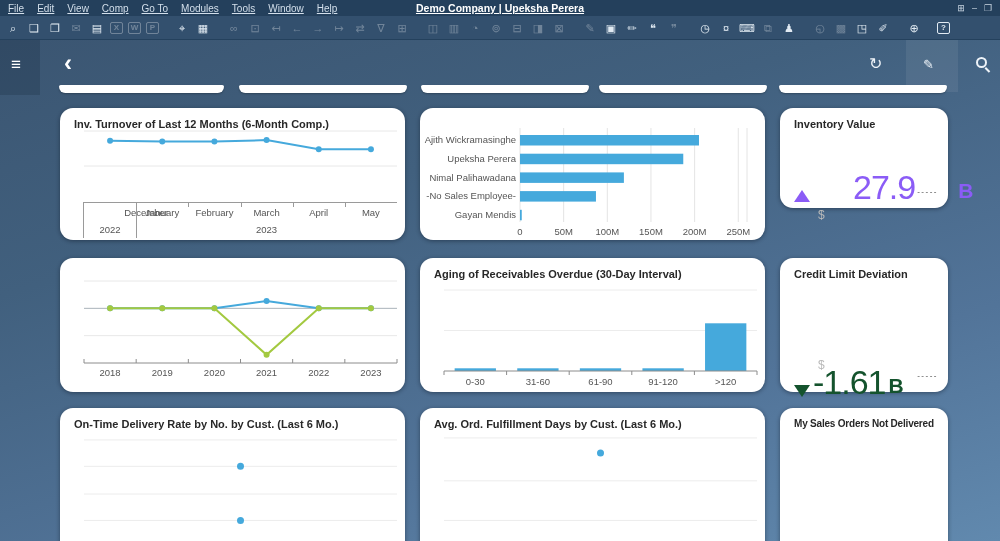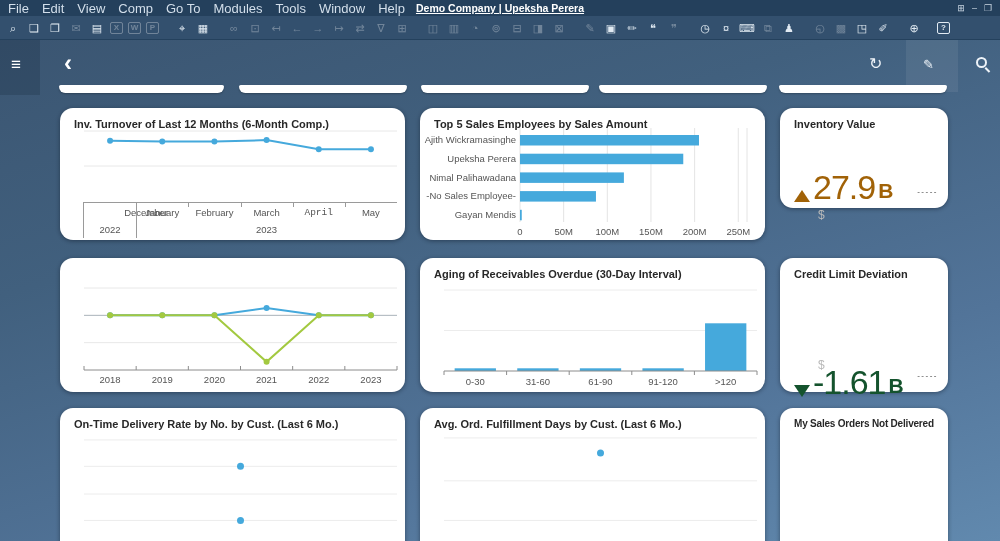--- a/index.html
+++ b/index.html
@@ -2,21 +2,21 @@
 <html><head>
 <meta charset="utf-8">
 <style>
 *{margin:0;padding:0;box-sizing:border-box}
 body{font-family:"Liberation Sans",sans-serif;background:#6b6b6b}
 .screen{position:relative;width:1000px;height:541px;overflow:hidden;
   background:linear-gradient(163deg,#3a5470 0%,#41607e 35%,#527499 72%,#6189ae 100%)}
 
 .menubar{position:absolute;top:0;left:0;right:0;height:16px;background:#24405c;
   display:flex;align-items:center;padding:0 8px;z-index:6}
-.menu-item{color:#d3dfeb;font-size:13px;margin-right:13px;white-space:nowrap}
+.menu-item{color:#d3dfeb;font-size:10px;margin-right:13px;text-decoration:underline;white-space:nowrap}
 .win-title{position:absolute;left:50%;transform:translateX(-50%);color:#fff;font-weight:bold;
   font-size:10.5px;text-decoration:underline;white-space:nowrap}
 .win-controls{margin-left:auto;display:flex;gap:7px;color:#c9d6e2;font-size:9px;line-height:14px}
 
 .toolbar{position:absolute;top:16px;left:0;right:0;height:24px;background:#33506e;
   border-bottom:1px solid #24415d;display:flex;align-items:center;padding:0 5px;z-index:6}
 .tb{width:16px;text-align:center;font-size:11px;color:#e2ebf3;margin-right:5px;line-height:22px;flex:none}
 .tb.off{color:rgba(255,255,255,.30)}
 .tb.gap{margin-left:10px}
 .tb.boxed{font-size:8px;font-weight:bold;width:13px;height:12px;line-height:10px;
@@ -155,35 +155,34 @@
             <circle cx="154.41666666666666" cy="13.5" r="3" fill="#45A9DC"></circle>
             <circle cx="206.58333333333334" cy="12.1" r="3" fill="#45A9DC"></circle>
             <circle cx="258.75" cy="21.2" r="3" fill="#45A9DC"></circle>
             <circle cx="310.9166666666667" cy="21.2" r="3" fill="#45A9DC"></circle>
           </svg></div>
       <div class="axtable">
           <span class="ax-cell" style="left: 0%; width: 16.6667%; margin-left: 36px;">December</span>
           <span class="ax-cell" style="left: 16.6667%; width: 16.6667%;">January</span>
           <span class="ax-cell" style="left: 33.3333%; width: 16.6667%;">February</span>
           <span class="ax-cell" style="left: 50%; width: 16.6667%;">March</span>
-          <span class="ax-cell" style="left: 66.6667%; width: 16.6667%; font-family: Liberation Mono, monospace;">April</span>
+          <span class="ax-cell" style="left: 66.6667%; width: 16.6667%;">April</span>
           <span class="ax-cell" style="left: 83.3333%; width: 16.6667%;">May</span>
           <span class="ax-tick" style="left: 16.6667%;"></span>
           <span class="ax-tick" style="left: 33.3333%;"></span>
           <span class="ax-tick" style="left: 50%;"></span>
           <span class="ax-tick" style="left: 66.6667%;"></span>
           <span class="ax-tick" style="left: 83.3333%;"></span>
           <span class="ax-year" style="left: 0%; width: 16.6667%;">2022</span>
           <span class="ax-div" style="left: 16.6667%;"></span>
           <span class="ax-year" style="left: 16.6667%; width: 83.3333%;">2023</span>
         </div>
     </div>
 
     <div class="card" style="left:420px;top:68px;width:345px;height:132px">
-      <div class="card-title">Top 5 Sales Employees by Sales Amount</div>
       <div class="chart" style="top:16px;height:116px"><svg width="345" height="116">
             <line x1="100" x2="100" y1="4" y2="98" stroke="#e4e4e4"></line>
             <line x1="143.65384615384616" x2="143.65384615384616" y1="4" y2="98" stroke="#e4e4e4"></line>
             <line x1="187.30769230769232" x2="187.30769230769232" y1="4" y2="98" stroke="#e4e4e4"></line>
             <line x1="230.96153846153845" x2="230.96153846153845" y1="4" y2="98" stroke="#e4e4e4"></line>
             <line x1="274.61538461538464" x2="274.61538461538464" y1="4" y2="98" stroke="#e4e4e4"></line>
             <line x1="318.2692307692308" x2="318.2692307692308" y1="4" y2="98" stroke="#e4e4e4"></line>
             <line x1="327" x2="327" y1="4" y2="98" stroke="#e4e4e4"></line>
             <rect x="100" y="11" width="178.98076923076923" height="10.5" fill="#45A9DC"></rect>
             <text x="96" y="19.25" text-anchor="end" font-size="9.5" fill="#555">Ajith Wickramasinghe</text>
@@ -199,31 +198,31 @@
             <text x="143.65384615384616" y="111" text-anchor="middle" font-size="9.5" fill="#555">50M</text>
             <text x="187.30769230769232" y="111" text-anchor="middle" font-size="9.5" fill="#555">100M</text>
             <text x="230.96153846153845" y="111" text-anchor="middle" font-size="9.5" fill="#555">150M</text>
             <text x="274.61538461538464" y="111" text-anchor="middle" font-size="9.5" fill="#555">200M</text>
             <text x="318.2692307692308" y="111" text-anchor="middle" font-size="9.5" fill="#555">250M</text>
           </svg></div>
     </div>
 
     <div class="card" style="left:780px;top:68px;width:168px;height:100px">
       <div class="card-title">Inventory Value</div>
-      <div class="kpi-row" style="color: #a16207;">
+      <div class="kpi-row" style="color: #8b5cf6; gap: 40px;">
         <span class="tri up"></span>
         <span class="kpi-num">27.9</span>
         <span class="kpi-unit">B</span>
       </div>
       <span class="kpi-cur">$</span>
       <span class="kpi-dash">-----</span>
     </div>
 
     <div class="card" style="left:60px;top:218px;width:345px;height:134px">
-      <div class="chart" style="top:20px;height:112px"><svg width="345" height="112">
+      <div class="chart" style="top:13px;height:112px"><svg width="345" height="112">
             <line x1="24" x2="337" y1="10" y2="10" stroke="#e8e8e8"></line>
             <line x1="24" x2="337" y1="64.66666666666666" y2="64.66666666666666" stroke="#e8e8e8"></line>
             <line x1="24" x2="337" y1="37.33333333333333" y2="37.33333333333333" stroke="#a9b2ba"></line>
             <line x1="24" x2="337" y1="92" y2="92" stroke="#8c8c8c"></line>
             <line x1="24" x2="24" y1="88" y2="92" stroke="#8c8c8c"></line>
             <line x1="76.16666666666666" x2="76.16666666666666" y1="88" y2="92" stroke="#8c8c8c"></line>
             <line x1="128.33333333333331" x2="128.33333333333331" y1="88" y2="92" stroke="#8c8c8c"></line>
             <line x1="180.5" x2="180.5" y1="88" y2="92" stroke="#8c8c8c"></line>
             <line x1="232.66666666666666" x2="232.66666666666666" y1="88" y2="92" stroke="#8c8c8c"></line>
             <line x1="284.8333333333333" x2="284.8333333333333" y1="88" y2="92" stroke="#8c8c8c"></line>

